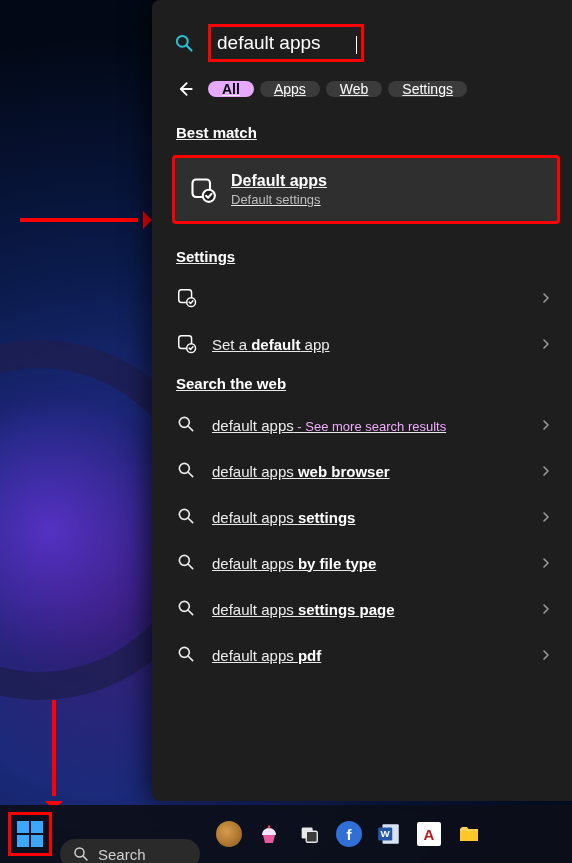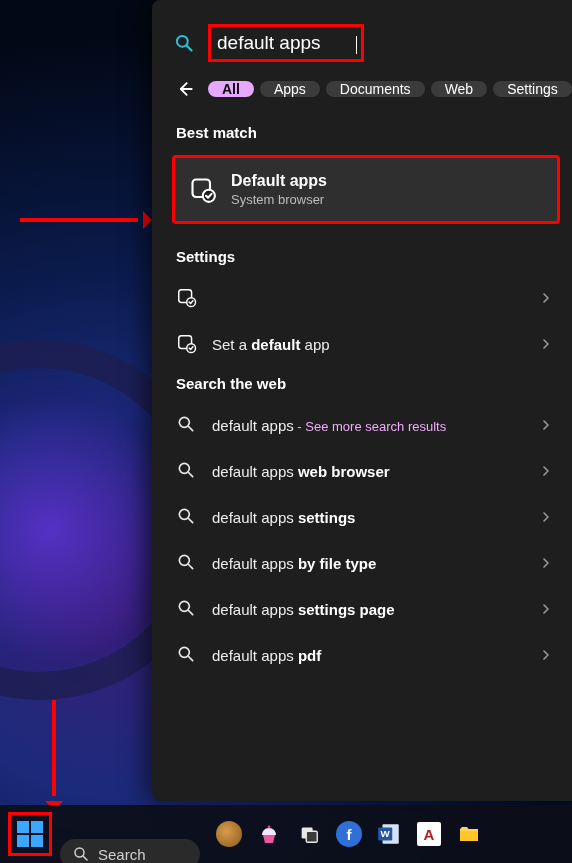--- a/index.html
+++ b/index.html
@@ -20,20 +20,21 @@
     border: 28px solid rgba(30,30,80,0.8);
     background: transparent;
   }
   
   .panel {
     position: absolute; left: 152px; top: 0; right: 0; bottom: 62px;
     background: #1e1e1e;
     border-radius: 8px 0 0 8px;
     box-shadow: -6px 0 24px rgba(0,0,0,0.6);
     padding: 18px 0 8px 0;
+    text-decoration: underline;
   }
   .search-row { display:flex; align-items:center; gap:8px; padding: 6px 10px 14px 22px; }
   .search-wrap { position: relative; flex: 0 0 auto; }
   .search-glass {
     width: 20px; height: 20px; display:inline-block; position:relative; margin-right:6px; vertical-align:middle;
   }
   .search-input-fake {
     display:inline-block; min-width: 140px; font-size: 19px; color:#fff; font-weight:500;
     padding: 4px 2px;
   }
@@ -122,38 +123,37 @@
 
   <div class="filters">
     <span class="back-arrow">
       <svg viewBox="0 0 24 24" width="20" height="20">
           <path d="M14 5l-7 7 7 7" fill="none" stroke="#fff" stroke-width="2.2" stroke-linecap="round" stroke-linejoin="round"></path>
           <line x1="7" y1="12" x2="20" y2="12" stroke="#fff" stroke-width="2.2" stroke-linecap="round"></line>
         </svg>
     </span>
     <span class="pill active">All</span>
     <span class="pill">Apps</span>
-    <span class="pill">Documents</span>
     <span class="pill">Web</span>
     <span class="pill">Settings</span>
   </div>
 
   <div class="section-title">Best match</div>
 
   <div class="best-match red-box">
     <span class="icon">
       <svg viewBox="0 0 24 24" width="28" height="28">
         <rect x="3" y="3" width="15" height="15" rx="3" fill="none" stroke="#fff" stroke-width="1.8"></rect>
         <circle cx="17" cy="17" r="5.2" fill="#1e1e1e" stroke="#fff" stroke-width="1.8"></circle>
         <path d="M14.6 17l1.7 1.7 3-3.4" fill="none" stroke="#fff" stroke-width="1.8" stroke-linecap="round" stroke-linejoin="round"></path>
       </svg>
     </span>
     <div>
       <div class="title">Default apps</div>
-      <div class="sub">System browser</div>
+      <div class="sub">Default settings</div>
     </div>
   </div>
 
   <div class="section-title">Settings</div>
 
   <div id="settings-list">
       <div class="row">
         <span class="icon">
           <svg viewBox="0 0 24 24" width="22" height="22">
             <rect x="3" y="3" width="14" height="14" rx="3" fill="none" stroke="#fff" stroke-width="1.6"></rect>

